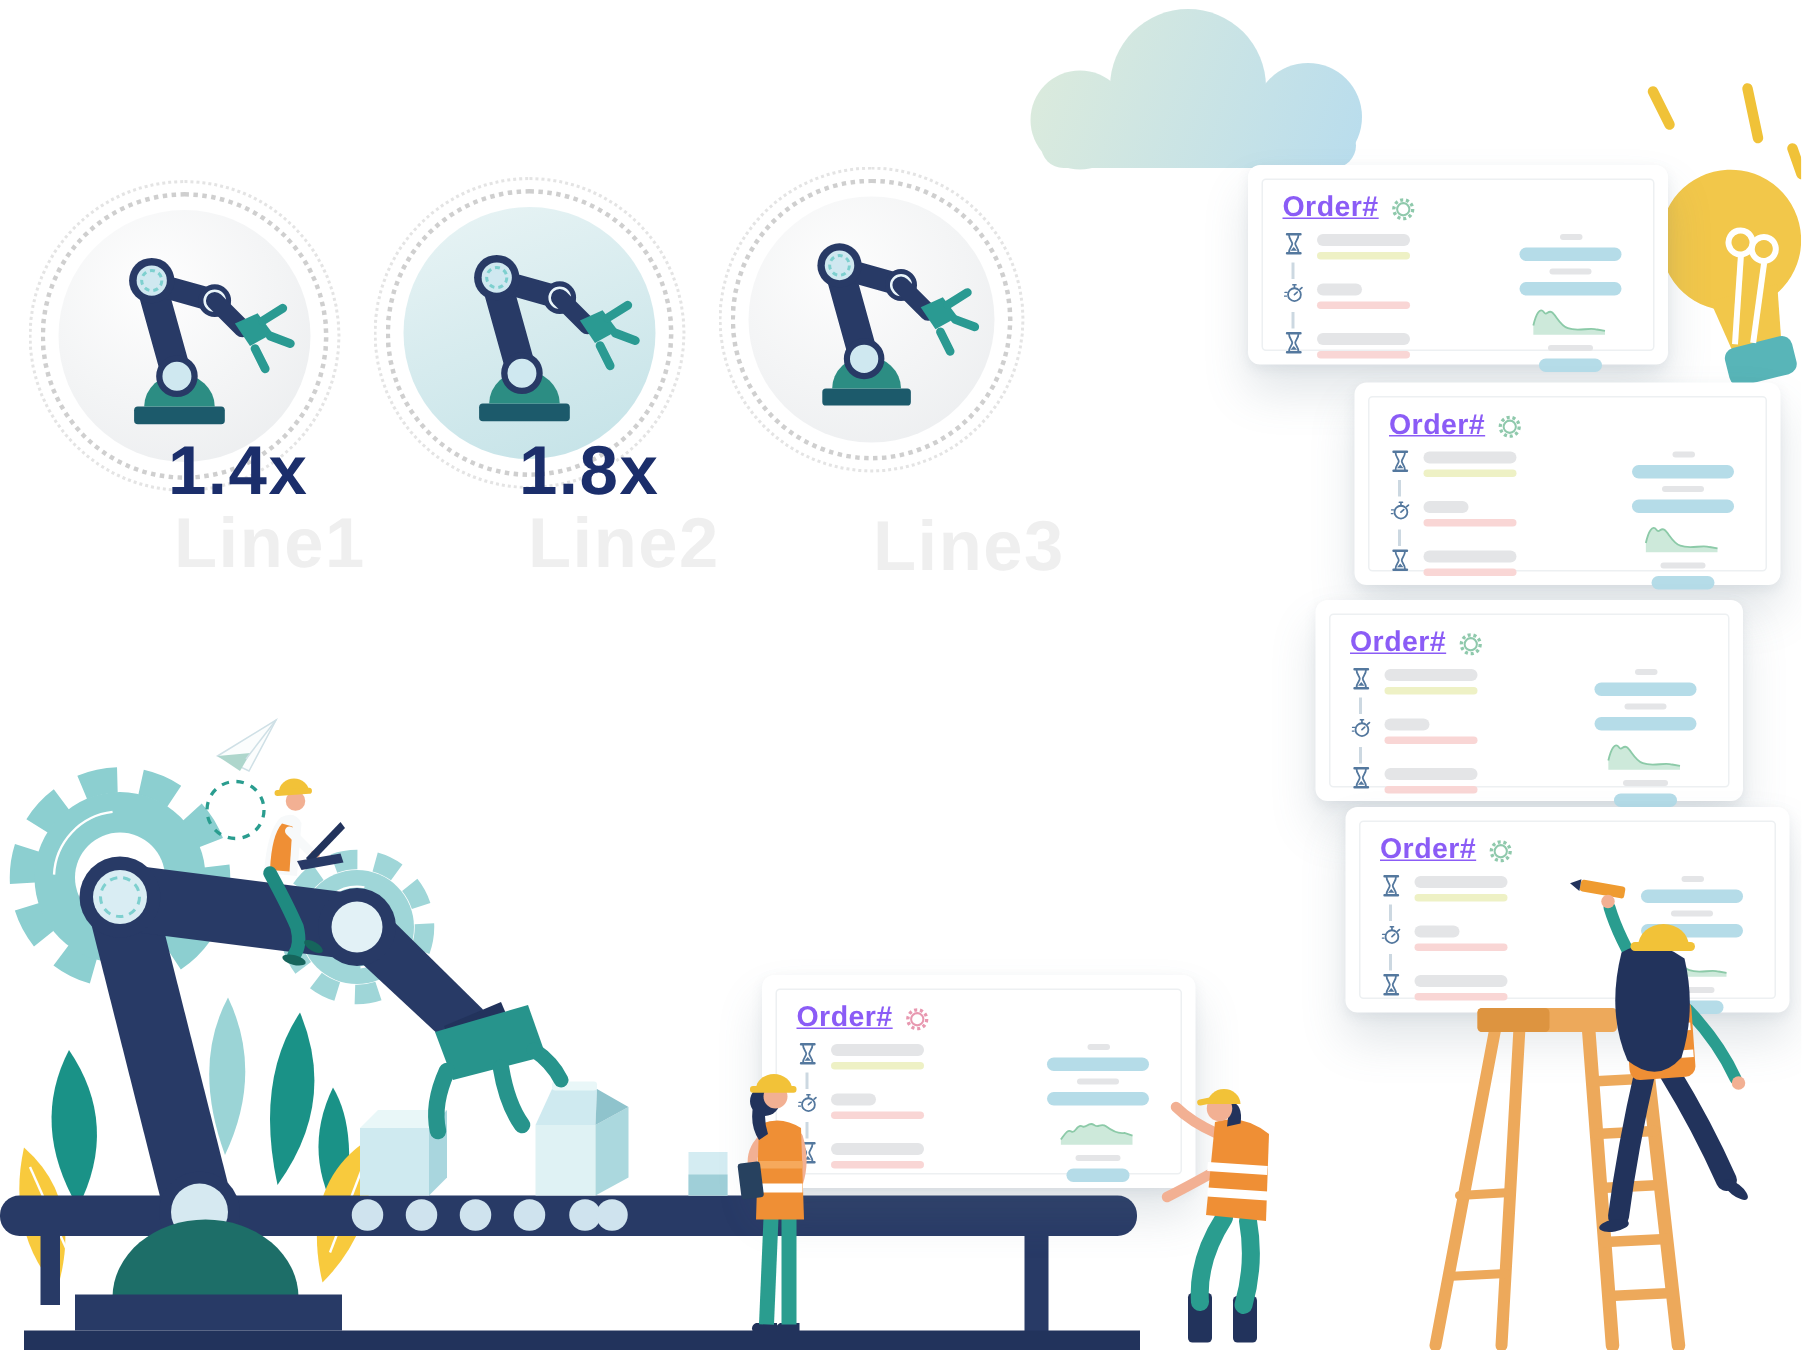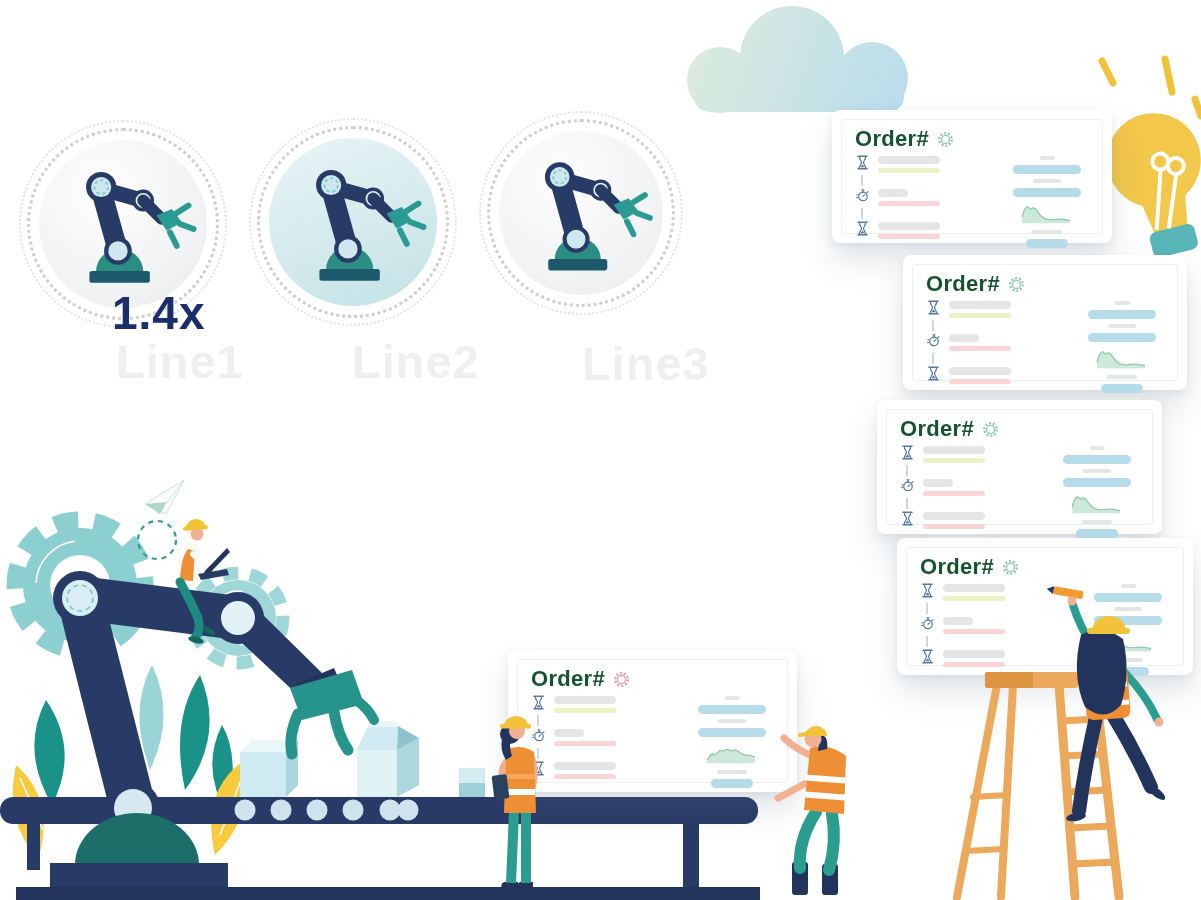--- a/index.html
+++ b/index.html
@@ -39,21 +39,21 @@
   .card{position:absolute;background:#fff;border-radius:8px;z-index:20;
         box-shadow:0 18px 30px rgba(96,115,134,.18),0 3px 8px rgba(96,115,134,.10);}
   .c1{left:832px;top:110px;width:280px;height:133px;}
   .c2{left:903px;top:255px;width:284px;height:135px;}
   .c3{left:877px;top:400px;width:285px;height:134px;}
   .c4{left:897px;top:538px;width:296px;height:137px;}
   .c5{left:508px;top:650px;width:289px;height:142px;}
   .card-inner{position:absolute;inset:9px;border:1px solid #edf0f2;border-radius:3px;
               padding:8px 13px 6px;display:flex;flex-direction:column;}
   .card-head{display:flex;align-items:center;gap:8px;height:22px;flex:none;}
-  .card-title{font-size:22px;font-weight:bold;color:#14532d;letter-spacing:.3px;}
+  .card-title{font-size:19px;font-weight:bold;color:#8b5cf6;letter-spacing:.3px;text-decoration:underline;}
   .gear{width:17px;height:17px;color:#8fc9ac;flex:none;}
   .gear.pink{color:#e898b0;}
   .card-body{flex:1;display:flex;justify-content:space-between;margin-top:5px;}
   .timeline{display:flex;flex-direction:column;margin-left:1px;}
   .t-row{display:flex;align-items:flex-start;gap:9px;}
   .t-icon{width:13px;height:15px;color:#54789e;flex:none;}
   .t-bars{display:flex;flex-direction:column;gap:4px;margin-top:1px;}
   .bar{width:62px;height:8px;border-radius:4px;background:#e4e5e7;}
   .bar.sub{height:5px;border-radius:3px;}
   .bar.w30{width:30px;}
@@ -161,20 +161,21 @@
         <use href="#robot-arm"></use>
       </svg>
   </div>
   <div class="machine m3">
     <svg viewBox="0 0 100 100">
         <use href="#robot-arm"></use>
       </svg>
   </div>
 
   <div class="mult p1">1.4x</div>
+  <div class="mult p2">1.8x</div>
   <div class="lline p1">Line1</div>
   <div class="lline p2">Line2</div>
   <div class="lline p3">Line3</div>
 
   <svg id="factory" class="scene" viewBox="0 0 960 440">
 
     <g transform="translate(80,125)">
       <circle r="65" fill="none" stroke="#8ccfd0" stroke-width="17" stroke-dasharray="24 16"></circle>
       <circle r="57" fill="#8ccfd0"></circle>
         <circle r="30" fill="#fff"></circle>

